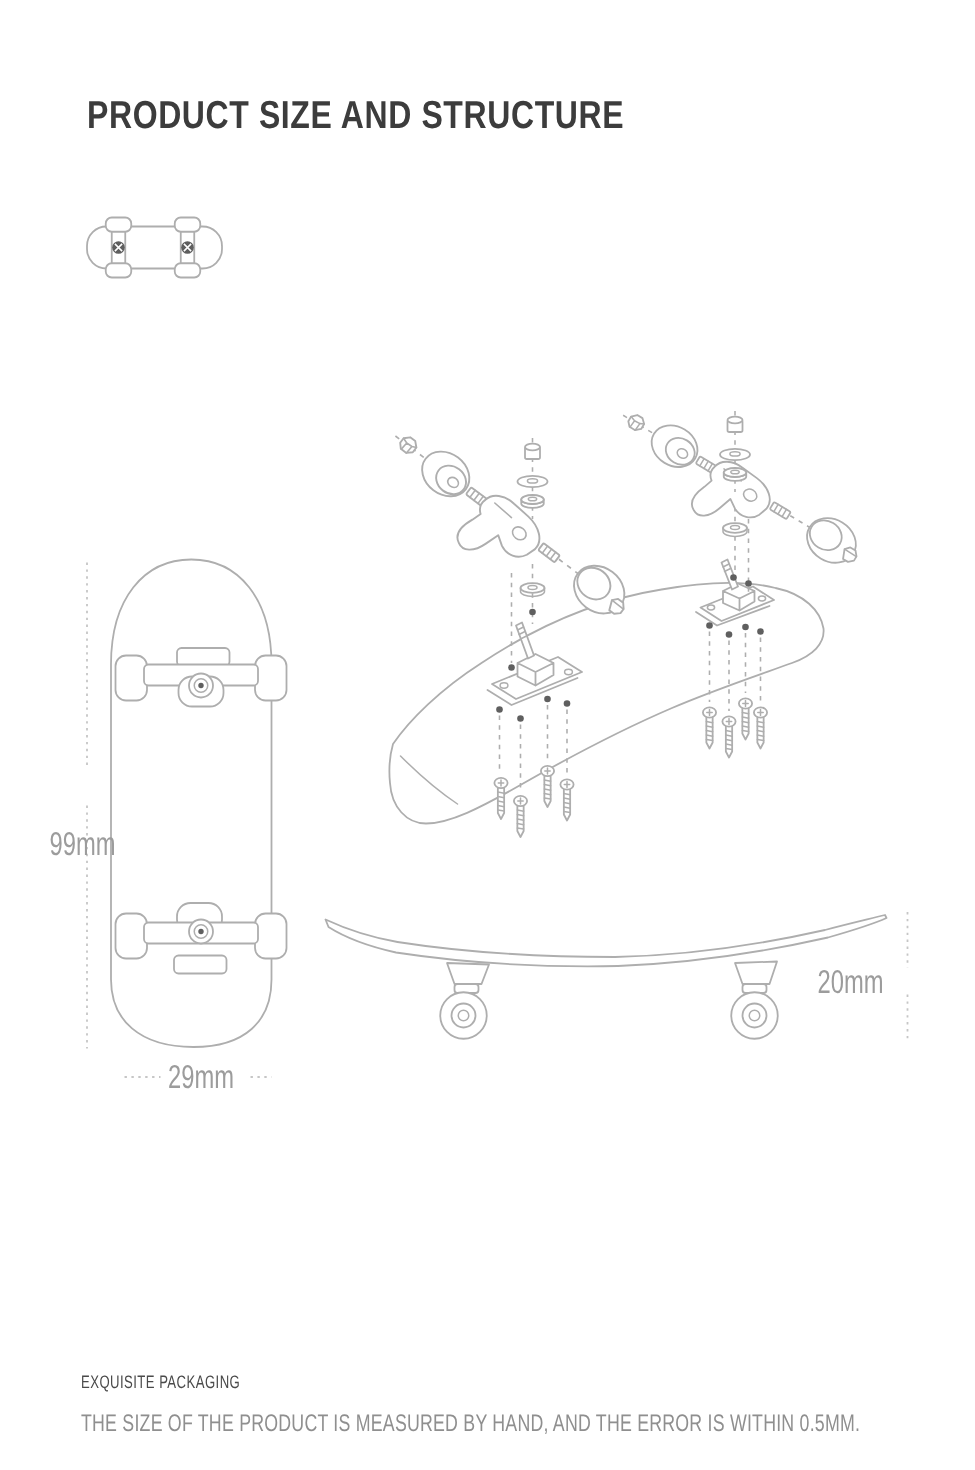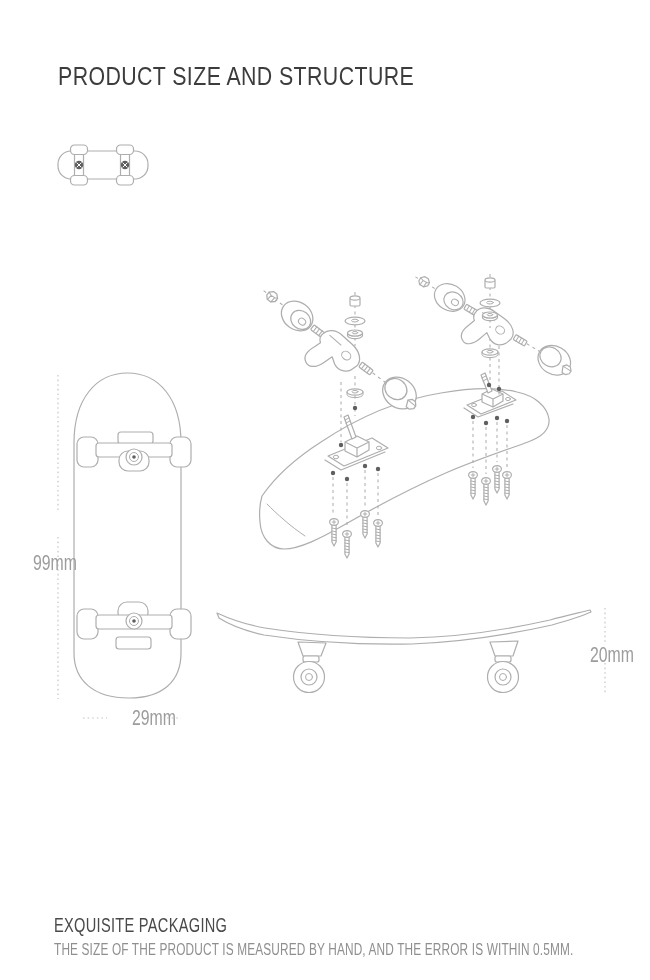--- a/index.html
+++ b/index.html
@@ -1,24 +1,24 @@
 <!DOCTYPE html>
 <html style="--bg: #ffffff; --line: #aeaeae; --line-soft: #c6c6c6; --dark-accent: #5f5f5f; --title: #3c3c3c; --label: #9c9c9c; --footer-heading: #4a4a4a; --footer-note: #8f8f8f;"><head>
 <meta charset="utf-8">
 <style>
   html,body{margin:0;padding:0;}
   body{width:650px;height:980px;background:var(--bg,#fff);position:relative;overflow:hidden;
        font-family:"Liberation Sans","DejaVu Sans",sans-serif;}
   .abs{position:absolute;}
   .cond{display:inline-block;transform-origin:0 50%;white-space:nowrap;}
-  .page-title{left:58px;top:61px;font-size:26px;font-weight:normal;color:var(--title,#3c3c3c);letter-spacing:.5px;}
+  .page-title{left:58px;top:61px;font-size:26px;font-weight:bold;color:var(--title,#3c3c3c);letter-spacing:.5px;}
   .page-title .cond{transform:scaleX(.82);}
   .dim-label{font-size:22px;color:var(--label,#9e9e9e);}
   .dim-label .cond{transform:scaleX(.72);}
-  .footer-heading{left:54px;top:914px;font-size:20px;color:var(--footer-heading,#4a4a4a);letter-spacing:.4px;text-align:right;}
+  .footer-heading{left:54px;top:914px;font-size:12px;color:var(--footer-heading,#4a4a4a);letter-spacing:.4px;text-align:right;}
   .footer-heading .cond{transform:scaleX(.73);}
   .footer-note{left:54px;top:941px;font-size:16px;color:var(--footer-note,#8f8f8f);letter-spacing:.2px;}
   .footer-note .cond{transform:scaleX(.74);}
   
   .ln{fill:none;stroke:var(--line,#b0b0b0);stroke-width:1.2;stroke-linecap:round;stroke-linejoin:round;}
   .fw{fill:#fff;stroke:var(--line,#b0b0b0);stroke-width:1.2;stroke-linecap:round;stroke-linejoin:round;}
   .thin{stroke-width:1;}
   .dash{fill:none;stroke:var(--line,#b0b0b0);stroke-width:1.05;stroke-dasharray:3 3.5;}
   .dots{fill:none;stroke:var(--line-soft,#c6c6c6);stroke-width:1.2;stroke-dasharray:1.6 3;}
   .dk{fill:var(--dark-accent,#5f5f5f);stroke:none;}
@@ -243,24 +243,24 @@
     <rect class="fw" x="288" y="64" width="10" height="5" rx="2"></rect>
     <circle class="fw" cx="293" cy="79" r="15.5"></circle>
     <circle class="ln" cx="293" cy="79" r="8"></circle>
     <circle class="ln thin" cx="293" cy="79" r="3.5"></circle>
   </g>
 </svg>
 
 <div class="abs dim-label" style="left:33px;top:511px;margin-top:39px;">
   <span class="cond">99mm</span>
 </div>
-<div class="abs dim-label" style="left:112px;top:705px;margin-left:20px;">
+<div class="abs dim-label" style="left:112px;top:705px;">
   <span class="cond">29mm</span>
 </div>
-<div class="abs dim-label" style="left:590px;top:642px;text-align:right;">
+<div class="abs dim-label" style="left:545px;top:642px;text-align:right;">
   <span class="cond">20mm</span>
 </div>
 
 <div class="abs footer-heading">
   <span class="cond">EXQUISITE PACKAGING</span>
 </div>
 <div class="abs footer-note">
   <span class="cond">THE SIZE OF THE PRODUCT IS MEASURED BY HAND, AND THE ERROR IS WITHIN 0.5MM.</span>
 </div>
 

